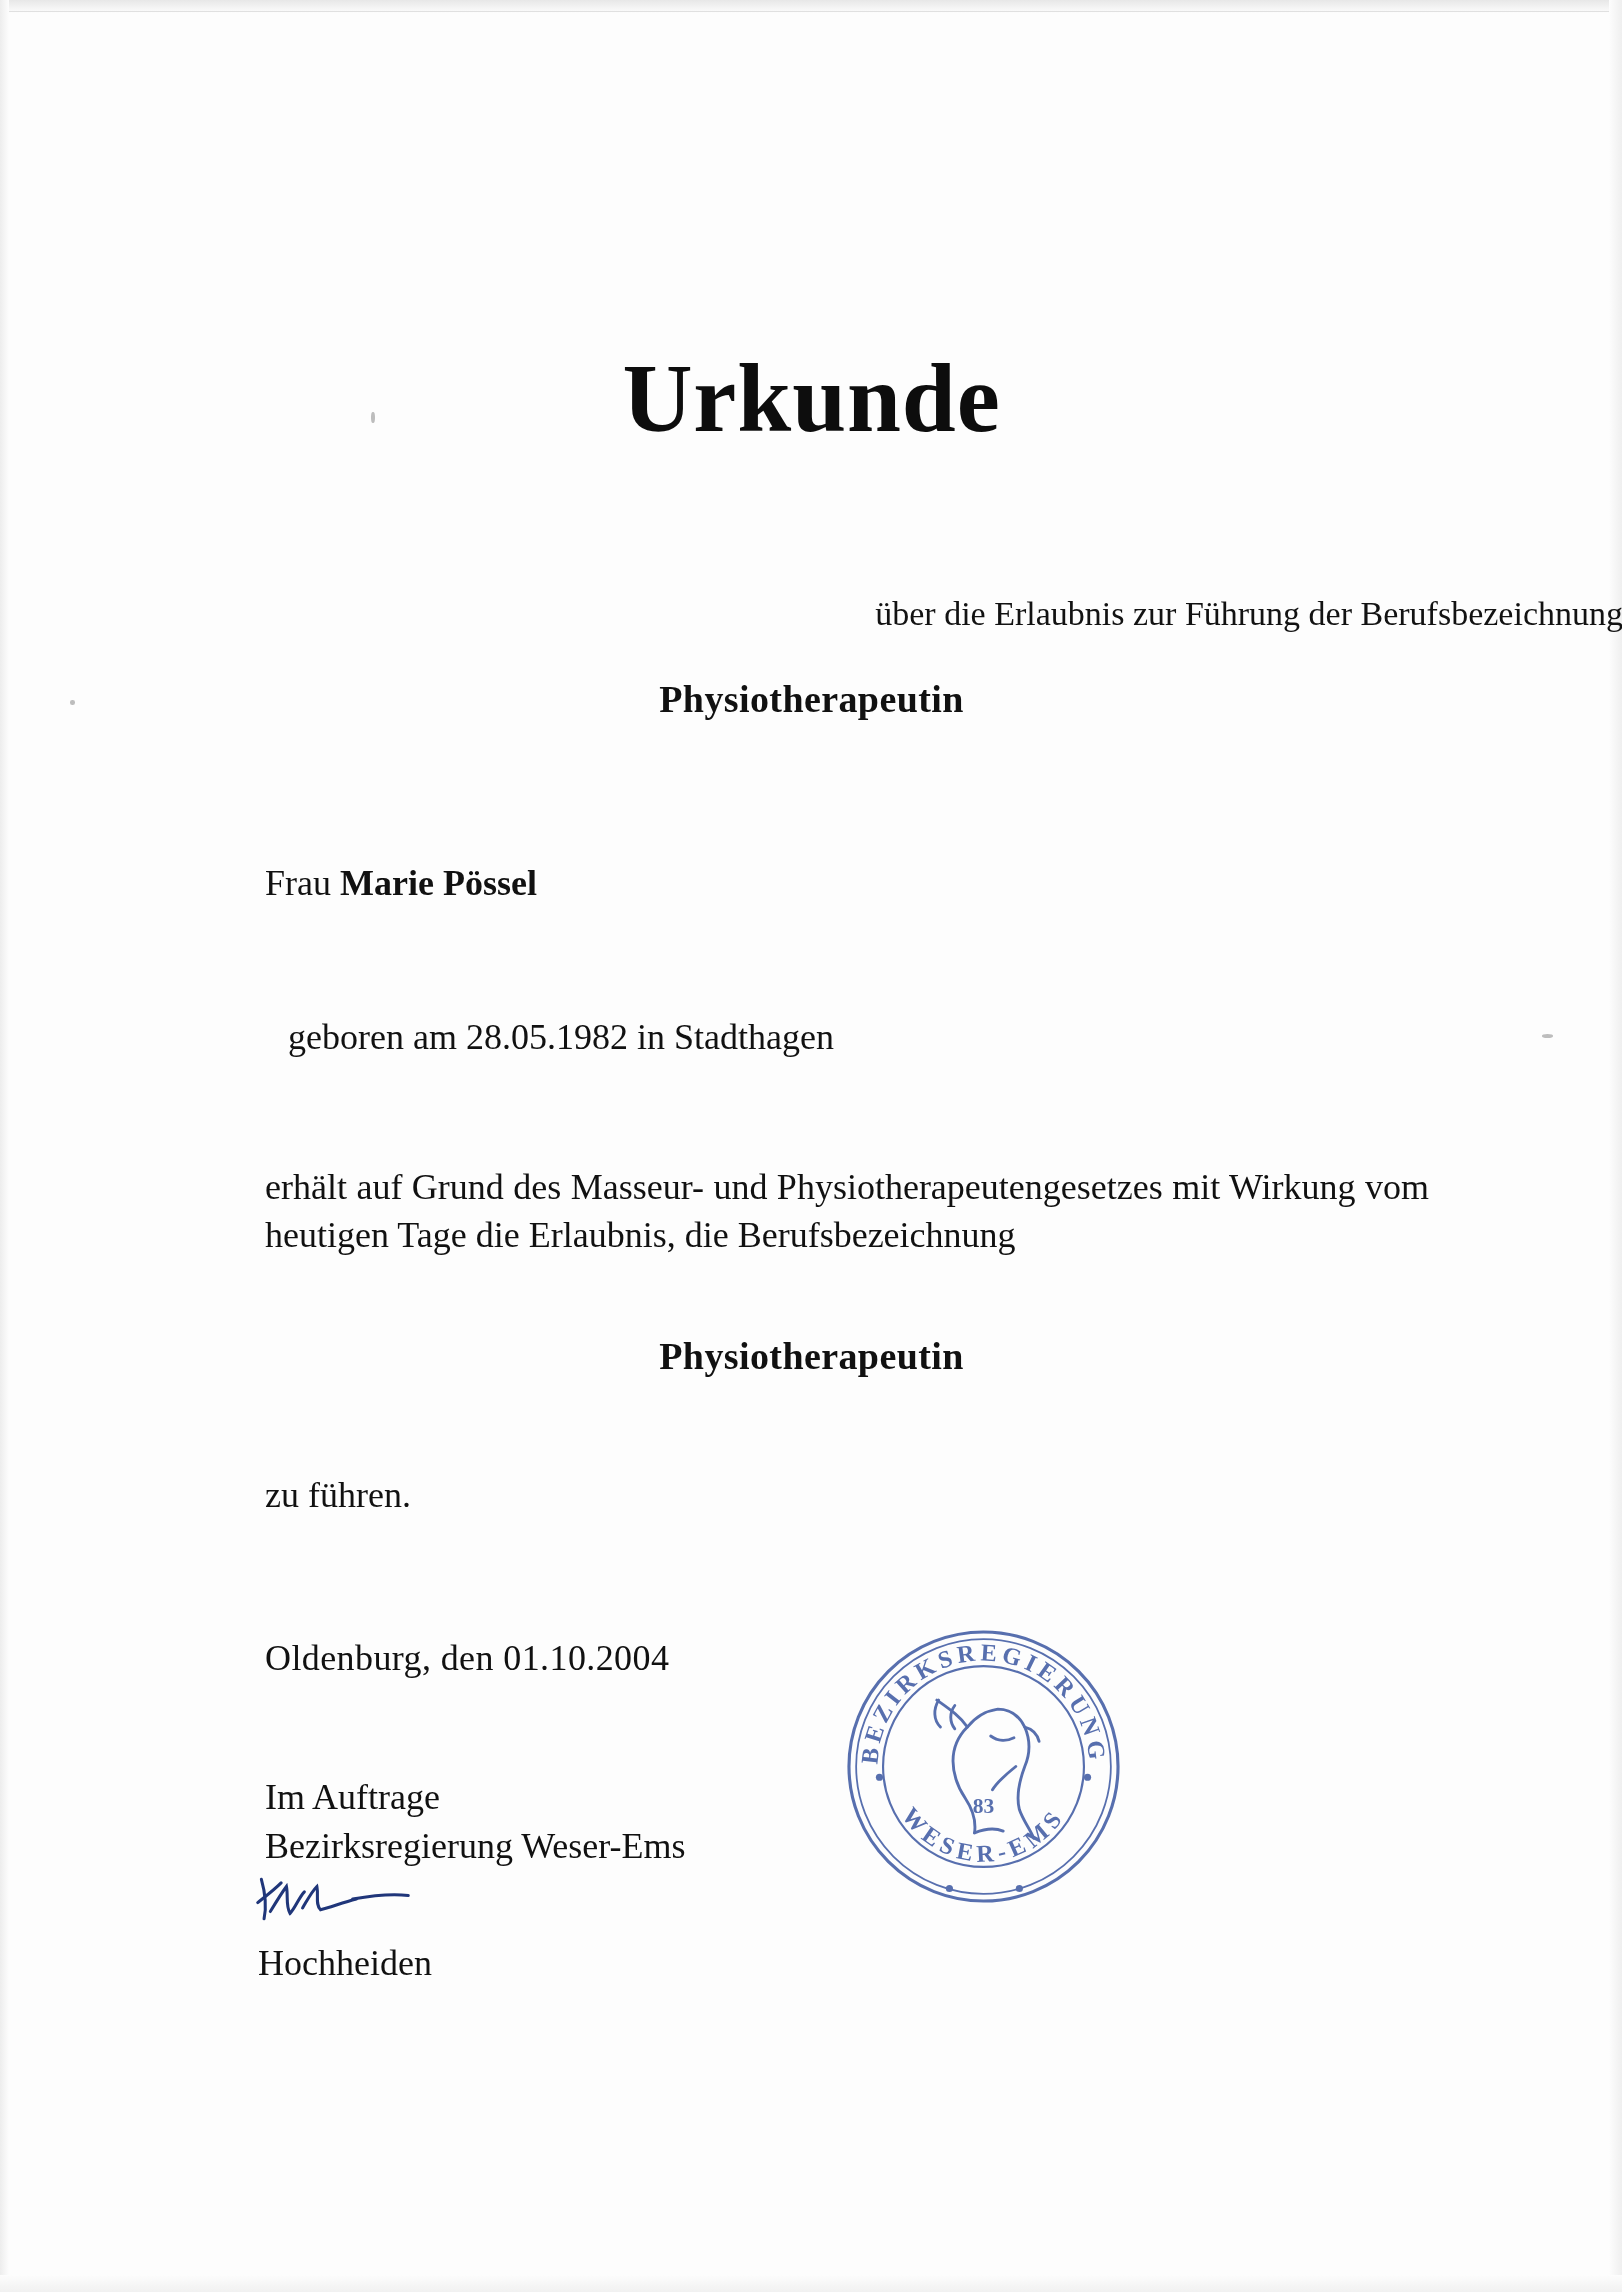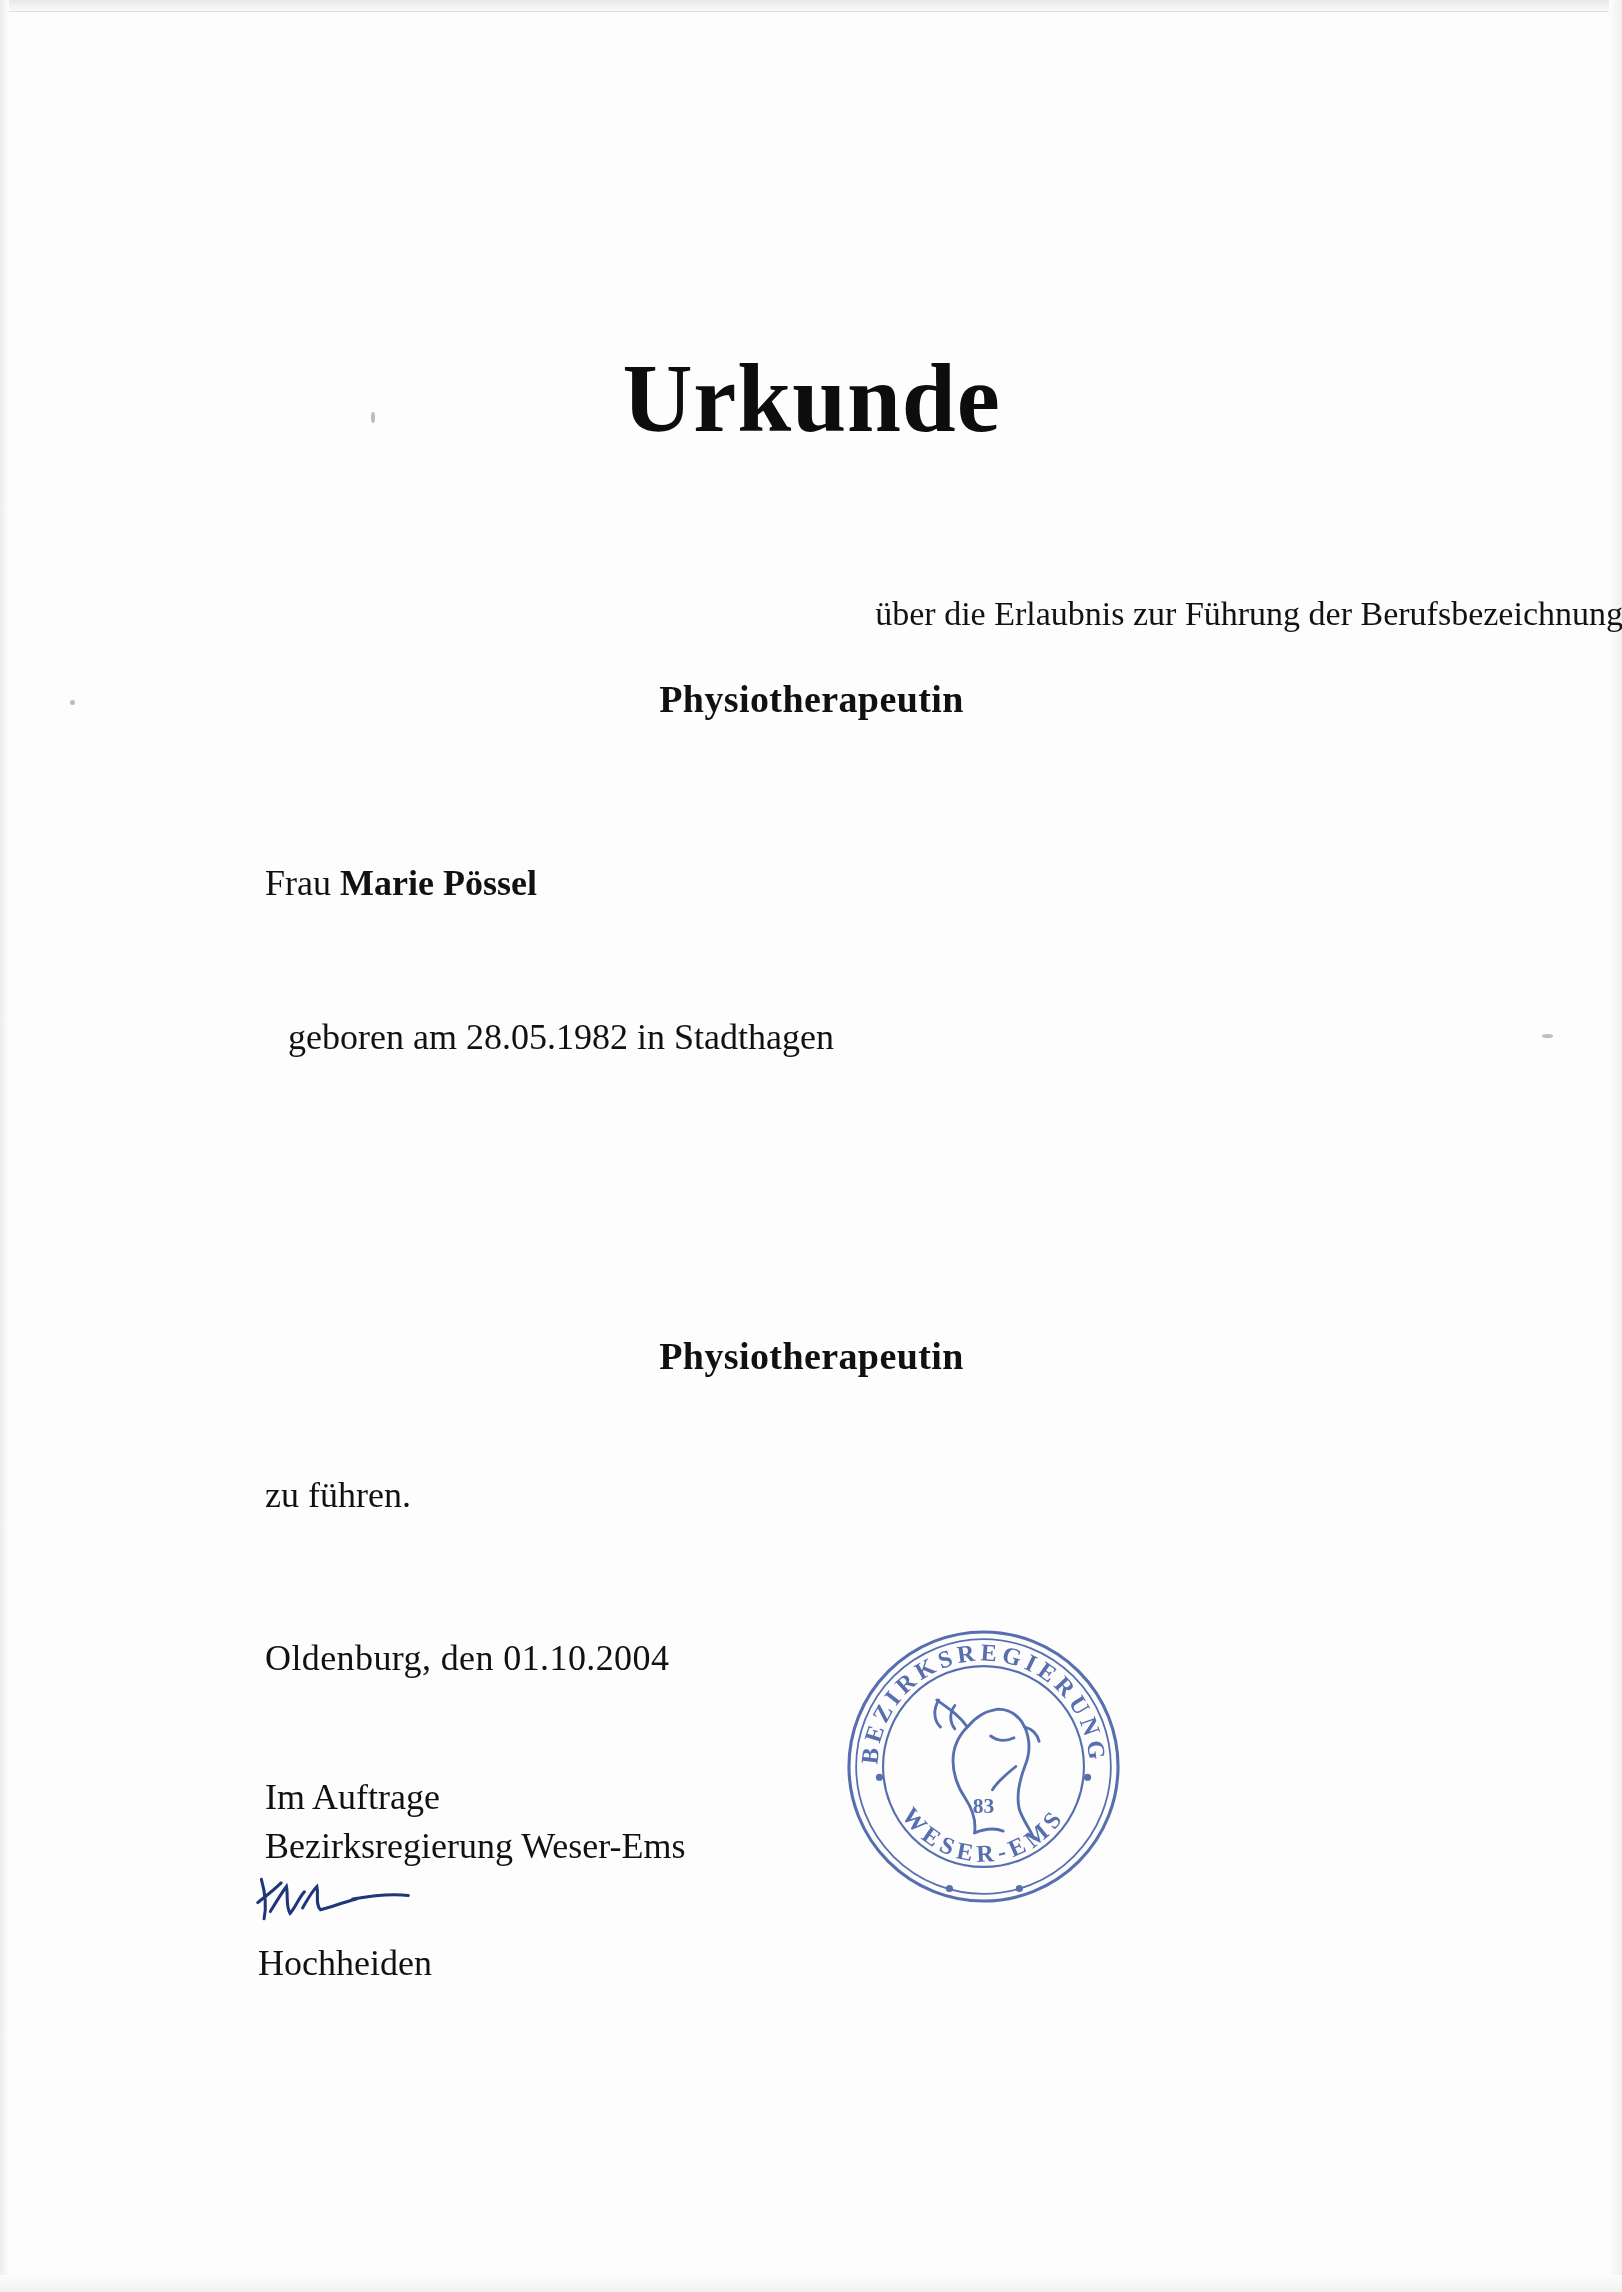--- a/index.html
+++ b/index.html
@@ -209,20 +209,21 @@
   <div class="subtitle">über die Erlaubnis zur Führung der Berufsbezeichnung</div>
 
   <div class="profession-top">Physiotherapeutin</div>
 
   <div class="name-line">
     <span>Frau </span><b>Marie Pössel</b>
   </div>
 
   <div class="birth-line">geboren am 28.05.1982 in Stadthagen</div>
 
+  <div class="body-par">erhält auf Grund des Masseur- und Physiotherapeutengesetzes mit Wirkung vom heutigen Tage die Erlaubnis, die Berufsbezeichnung</div>
 
   <div class="profession-mid">Physiotherapeutin</div>
 
   <div class="closing">zu führen.</div>
 
   <div class="place-date">Oldenburg,  den  01.10.2004</div>
 
   <div class="authority">
     <div>Im Auftrage</div>
     <div>Bezirksregierung Weser-Ems</div>

